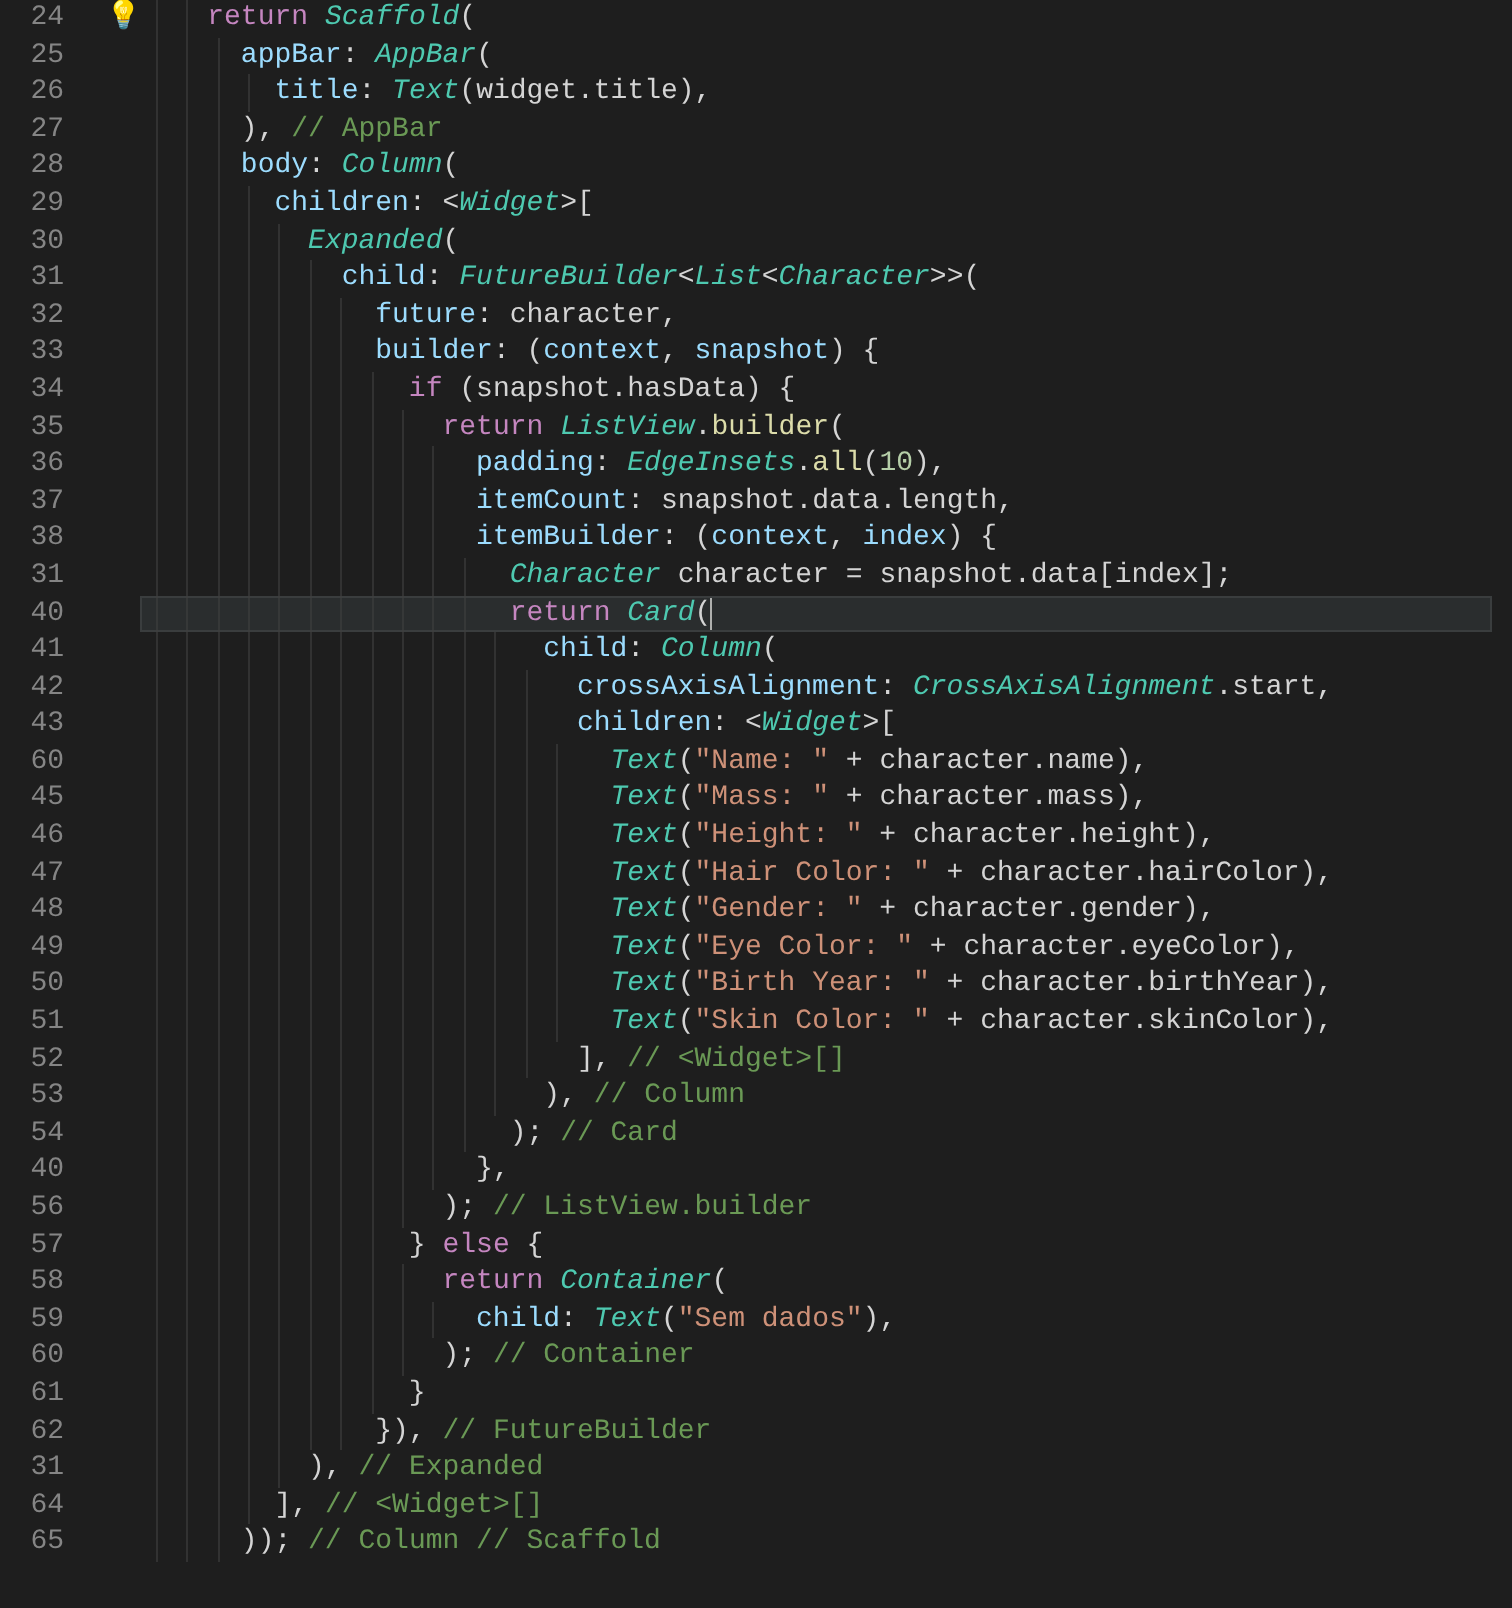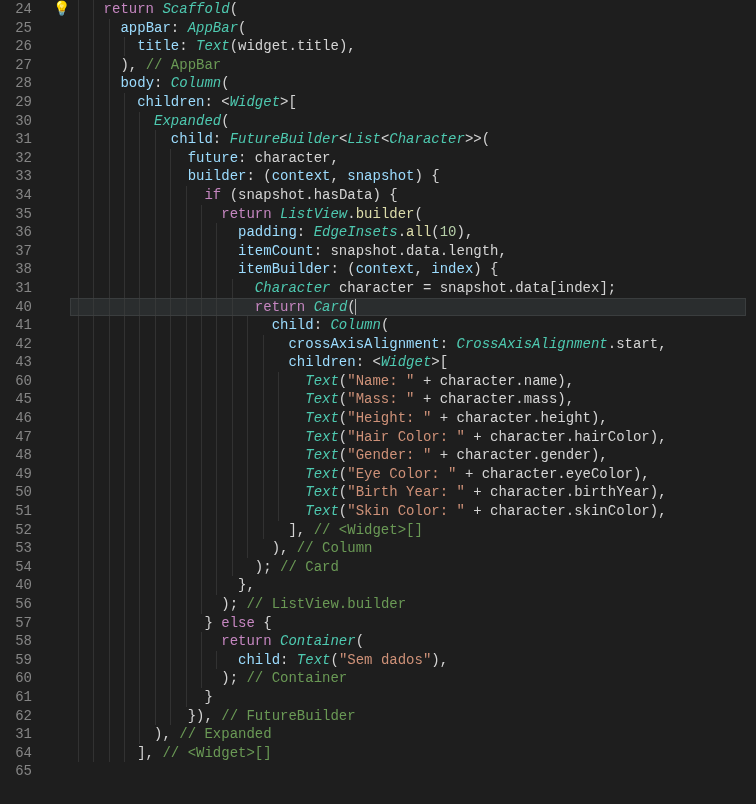--- a/index.html
+++ b/index.html
@@ -205,14 +205,15 @@
       <div class="line"><span class="indent-guide" style="left: 7.7px;"></span><span class="indent-guide" style="left: 23.1px;"></span><span class="indent-guide" style="left: 38.5px;"></span><span class="indent-guide" style="left: 53.9px;"></span><span class="indent-guide" style="left: 69.3px;"></span><span class="indent-guide" style="left: 84.7px;"></span><span class="indent-guide" style="left: 100.1px;"></span><span class="indent-guide" style="left: 115.5px;"></span><span class="indent-guide" style="left: 130.9px;"></span><span class="indent-guide" style="left: 146.3px;"></span><span>                    </span><span class="pun">},</span></div>
       <div class="line"><span class="indent-guide" style="left: 7.7px;"></span><span class="indent-guide" style="left: 23.1px;"></span><span class="indent-guide" style="left: 38.5px;"></span><span class="indent-guide" style="left: 53.9px;"></span><span class="indent-guide" style="left: 69.3px;"></span><span class="indent-guide" style="left: 84.7px;"></span><span class="indent-guide" style="left: 100.1px;"></span><span class="indent-guide" style="left: 115.5px;"></span><span class="indent-guide" style="left: 130.9px;"></span><span>                  </span><span class="pun">); </span><span class="cmt">// ListView.builder</span></div>
       <div class="line"><span class="indent-guide" style="left: 7.7px;"></span><span class="indent-guide" style="left: 23.1px;"></span><span class="indent-guide" style="left: 38.5px;"></span><span class="indent-guide" style="left: 53.9px;"></span><span class="indent-guide" style="left: 69.3px;"></span><span class="indent-guide" style="left: 84.7px;"></span><span class="indent-guide" style="left: 100.1px;"></span><span class="indent-guide" style="left: 115.5px;"></span><span>                </span><span class="pun">} </span><span class="kw">else</span><span class="pun"> {</span></div>
       <div class="line"><span class="indent-guide" style="left: 7.7px;"></span><span class="indent-guide" style="left: 23.1px;"></span><span class="indent-guide" style="left: 38.5px;"></span><span class="indent-guide" style="left: 53.9px;"></span><span class="indent-guide" style="left: 69.3px;"></span><span class="indent-guide" style="left: 84.7px;"></span><span class="indent-guide" style="left: 100.1px;"></span><span class="indent-guide" style="left: 115.5px;"></span><span class="indent-guide" style="left: 130.9px;"></span><span>                  </span><span class="kw">return</span><span class="pun"> </span><span class="cls">Container</span><span class="pun">(</span></div>
       <div class="line"><span class="indent-guide" style="left: 7.7px;"></span><span class="indent-guide" style="left: 23.1px;"></span><span class="indent-guide" style="left: 38.5px;"></span><span class="indent-guide" style="left: 53.9px;"></span><span class="indent-guide" style="left: 69.3px;"></span><span class="indent-guide" style="left: 84.7px;"></span><span class="indent-guide" style="left: 100.1px;"></span><span class="indent-guide" style="left: 115.5px;"></span><span class="indent-guide" style="left: 130.9px;"></span><span class="indent-guide" style="left: 146.3px;"></span><span>                    </span><span class="prop">child</span><span class="pun">: </span><span class="cls">Text</span><span class="pun">(</span><span class="str">"Sem dados"</span><span class="pun">),</span></div>
       <div class="line"><span class="indent-guide" style="left: 7.7px;"></span><span class="indent-guide" style="left: 23.1px;"></span><span class="indent-guide" style="left: 38.5px;"></span><span class="indent-guide" style="left: 53.9px;"></span><span class="indent-guide" style="left: 69.3px;"></span><span class="indent-guide" style="left: 84.7px;"></span><span class="indent-guide" style="left: 100.1px;"></span><span class="indent-guide" style="left: 115.5px;"></span><span class="indent-guide" style="left: 130.9px;"></span><span>                  </span><span class="pun">); </span><span class="cmt">// Container</span></div>
       <div class="line"><span class="indent-guide" style="left: 7.7px;"></span><span class="indent-guide" style="left: 23.1px;"></span><span class="indent-guide" style="left: 38.5px;"></span><span class="indent-guide" style="left: 53.9px;"></span><span class="indent-guide" style="left: 69.3px;"></span><span class="indent-guide" style="left: 84.7px;"></span><span class="indent-guide" style="left: 100.1px;"></span><span class="indent-guide" style="left: 115.5px;"></span><span>                </span><span class="pun">}</span></div>
       <div class="line"><span class="indent-guide" style="left: 7.7px;"></span><span class="indent-guide" style="left: 23.1px;"></span><span class="indent-guide" style="left: 38.5px;"></span><span class="indent-guide" style="left: 53.9px;"></span><span class="indent-guide" style="left: 69.3px;"></span><span class="indent-guide" style="left: 84.7px;"></span><span class="indent-guide" style="left: 100.1px;"></span><span>              </span><span class="pun">}), </span><span class="cmt">// FutureBuilder</span></div>
       <div class="line"><span class="indent-guide" style="left: 7.7px;"></span><span class="indent-guide" style="left: 23.1px;"></span><span class="indent-guide" style="left: 38.5px;"></span><span class="indent-guide" style="left: 53.9px;"></span><span class="indent-guide" style="left: 69.3px;"></span><span>          </span><span class="pun">), </span><span class="cmt">// Expanded</span></div>
       <div class="line"><span class="indent-guide" style="left: 7.7px;"></span><span class="indent-guide" style="left: 23.1px;"></span><span class="indent-guide" style="left: 38.5px;"></span><span class="indent-guide" style="left: 53.9px;"></span><span>        </span><span class="pun">], </span><span class="cmt">// &lt;Widget&gt;[]</span></div>
+      <div class="line"><span class="indent-guide" style="left: 7.7px;"></span><span class="indent-guide" style="left: 23.1px;"></span><span class="indent-guide" style="left: 38.5px;"></span><span>      </span><span class="pun">)); </span><span class="cmt">// Column // Scaffold</span></div>
     </div>
 </div>
 
 </body></html>

